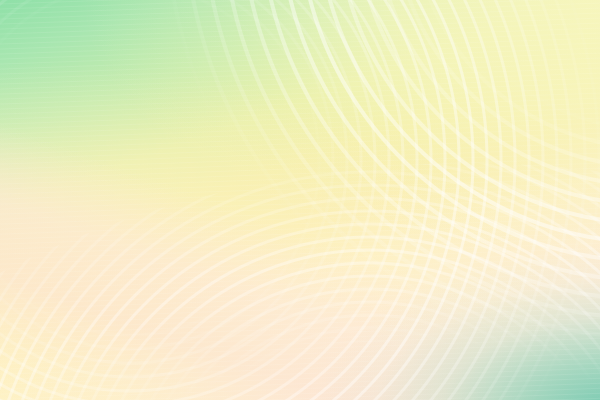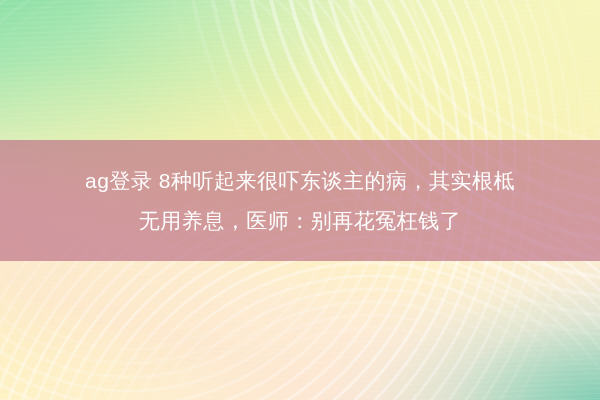--- a/index.html
+++ b/index.html
@@ -202,18 +202,14 @@
   <div class="bg-layer" id="bg-wash-bl"></div>
   <div class="bg-layer" id="bg-wash-peach"></div>
   <div class="bg-layer" id="bg-wash-br"></div>
 
   <div class="arcs" id="arcs-tl"></div>
   <div class="arcs" id="arcs-tr"></div>
   <div class="arcs" id="arcs-bottom"></div>
 
   <div id="texture-lines"></div>
 
-  <div id="caption-band">
-    <div class="caption-line">ag登录 8种听起来很吓东谈主的病，其实根柢</div>
-    <div class="caption-line">无用养息，医师：别再花冤枉钱了</div>
-  </div>
 
 </div>
 
 </body></html>

